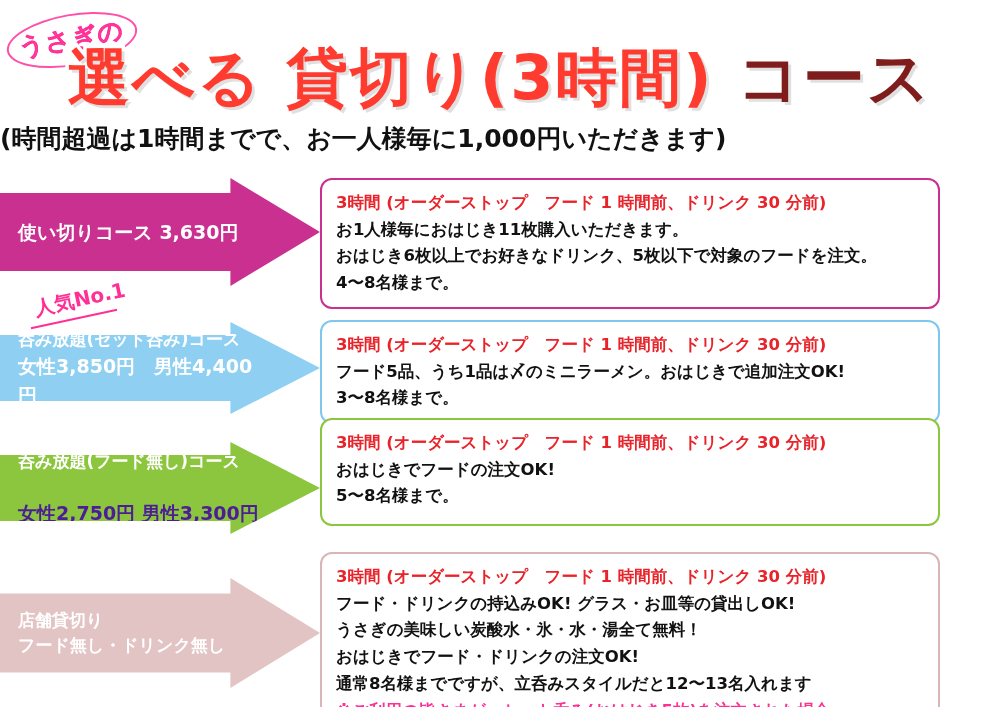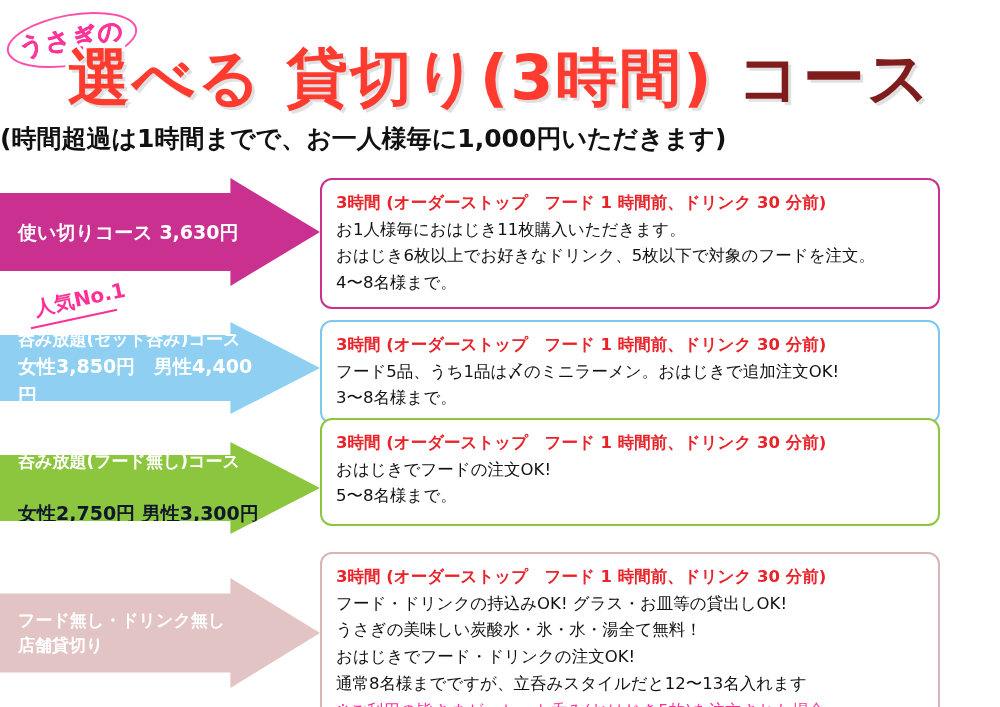--- a/index.html
+++ b/index.html
@@ -143,21 +143,21 @@
   #row2 .arrow { height: 92px; background: #8fd0f2; }
   #row2 .box { width: 620px; border: 2px solid #7ec8ef; min-height: 86px; }
 
   #row3 { top: 418px; }
   #row3 .arrow { height: 92px; background: #8cc63f; gap: 24px; }
   #row3 .box { width: 620px; border: 2px solid #8cc63f; min-height: 108px; }
 
   #row4 { top: 552px; }
   #row4 .arrow { height: 110px; background: #e3c4c4; }
   #row4 .box { width: 620px; border: 2px solid #d9b6b6; min-height: 150px; }
-  .box-line { display: block; white-space: nowrap; }
+  .box-line { display: block; white-space: nowrap; font-weight: bold; }
 </style>
 </head>
 <body>
 
 <div class="header">
   <div class="usagi-oval"></div>
   <div class="usagi">うさぎの</div>
   <div class="main-title">
     <span class="t1">選べる 貸切り(3時間)</span>
     <span class="t2">コース</span>
@@ -192,35 +192,35 @@
     <span class="box-line red">3時間 (オーダーストップ　フード 1 時間前、ドリンク 30 分前)</span>
     <span class="box-line">フード5品、うち1品は〆のミニラーメン。おはじきで追加注文OK!</span>
     <span class="box-line">3〜8名様まで。</span>
   </div>
 </div>
 
 <div class="row" id="row3">
   <div class="arrow-wrap">
     <div class="arrow" style="margin-top:24px;">
       <span>呑み放題(フード無し)コース</span>
-      <span class="big" style="color:#0f172a;">女性2,750円 男性3,300円</span>
+      <span class="big" style="color:#4c1d95;">女性2,750円 男性3,300円</span>
     </div>
   </div>
   <div class="box">
     <span class="box-line red">3時間 (オーダーストップ　フード 1 時間前、ドリンク 30 分前)</span>
     <span class="box-line">おはじきでフードの注文OK!</span>
     <span class="box-line">5〜8名様まで。</span>
   </div>
 </div>
 
 <div class="row" id="row4">
   <div class="arrow-wrap">
     <div class="arrow" style="margin-top:26px;">
+      <span>店舗貸切り</span>
       <span>フード無し・ドリンク無し</span>
-      <span>店舗貸切り</span>
     </div>
   </div>
   <div class="box">
     <span class="box-line red">3時間 (オーダーストップ　フード 1 時間前、ドリンク 30 分前)</span>
     <span class="box-line">フード・ドリンクの持込みOK! グラス・お皿等の貸出しOK!</span>
     <span class="box-line">うさぎの美味しい炭酸水・氷・水・湯全て無料！</span>
     <span class="box-line">おはじきでフード・ドリンクの注文OK!</span>
     <span class="box-line">通常8名様までですが、立呑みスタイルだと12〜13名入れます</span>
     <span class="box-line pink">※ご利用の皆さまが、セット呑み(おはじき5枚)を注文された場合、</span>
 

